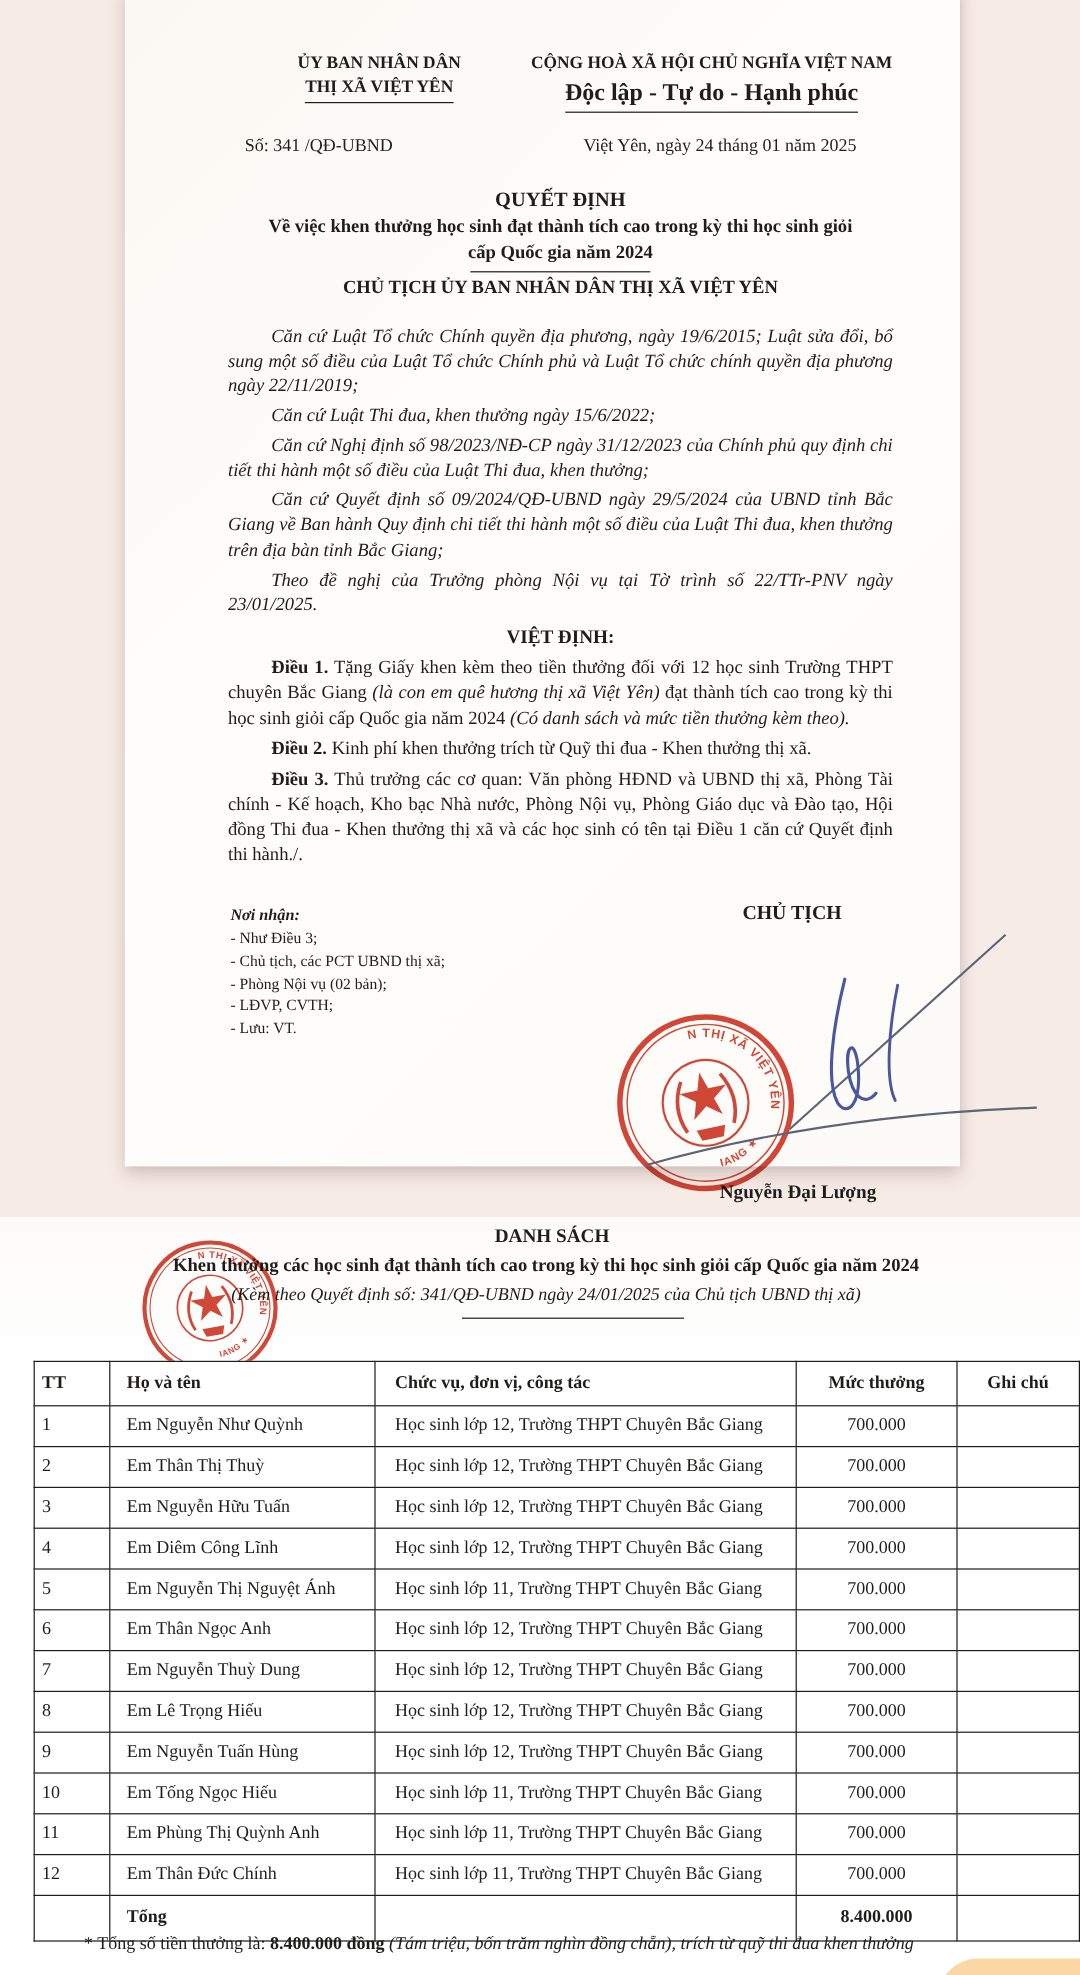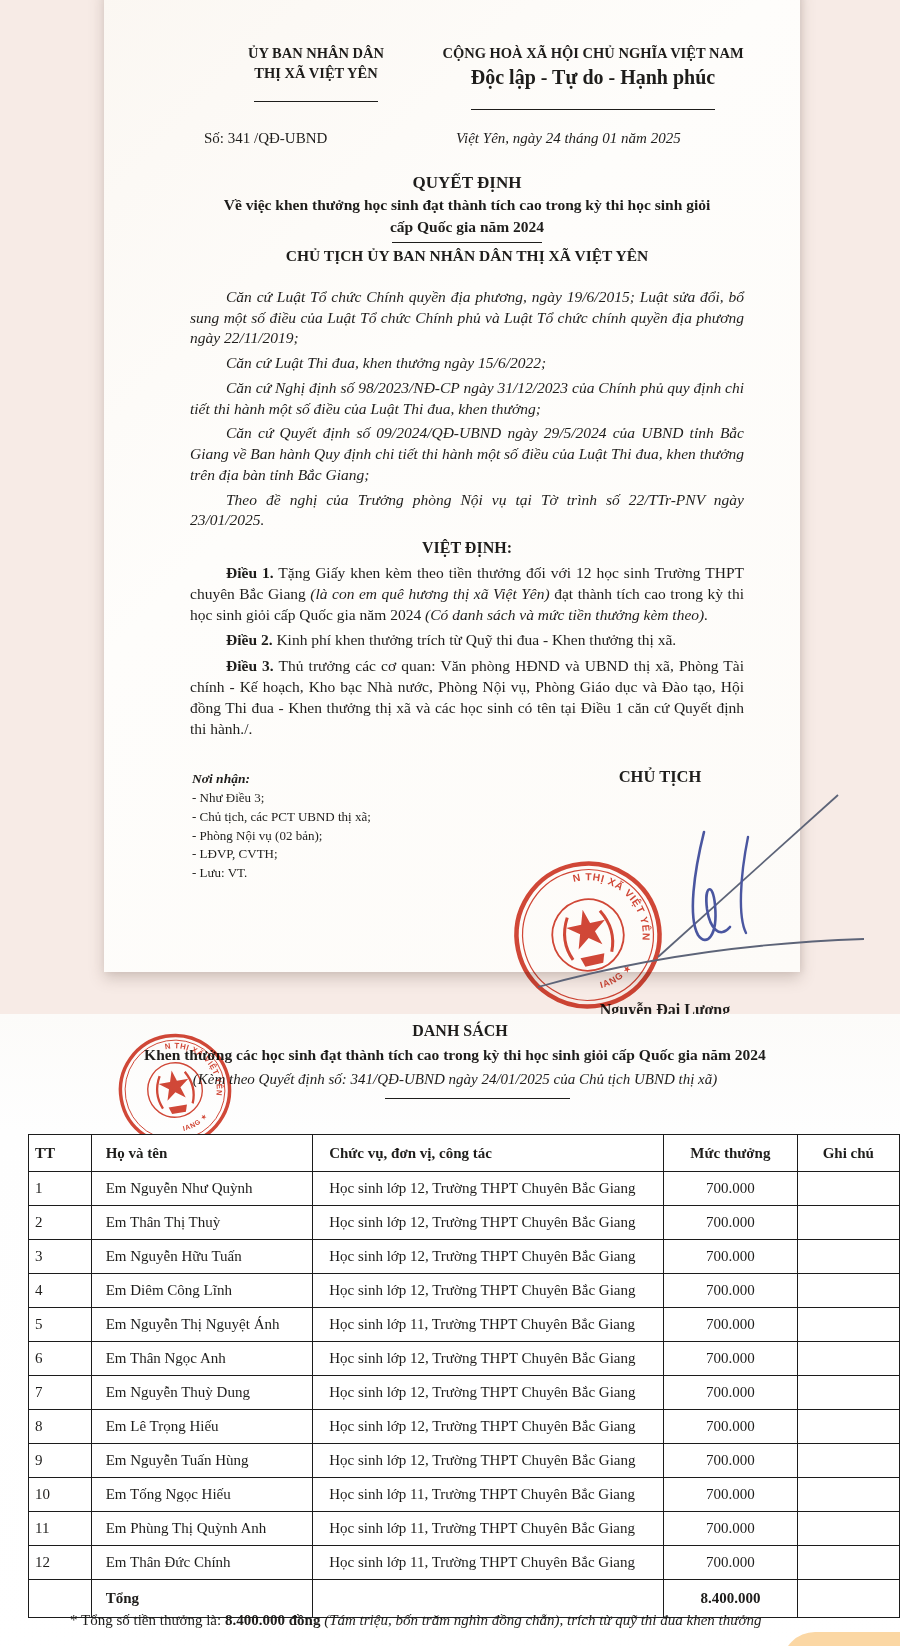--- a/index.html
+++ b/index.html
@@ -12,25 +12,25 @@
   
   .sheet1{
     position:absolute;left:104px;top:-14px;width:696px;height:986px;
     background:linear-gradient(135deg,#fbf7f2 0%,#fefdfb 40%,#fdfbf8 100%);
     box-shadow:0 6px 14px rgba(90,70,60,.25), 2px 0 6px rgba(90,70,60,.08);
     padding:58px 56px 0 86px;box-sizing:border-box;
   }
   .hdr{display:flex;}
   .hdr-left{width:252px;text-align:center;font-weight:bold;font-size:14.5px;line-height:1.35;}
   .hdr-right{flex:1;text-align:center;font-weight:bold;font-size:14.5px;line-height:1.35;}
-  .u-line{display:inline-block;border-bottom:1.4px solid #1e1d1b;padding-bottom:18px;}
+  .u-line{display:inline-block;border-bottom:1.4px solid #1e1d1b;padding-bottom:2px;}
   .hdr-right .motto{font-size:20px;}
   .numrow{display:flex;margin-top:20px;font-size:15px;}
   .numrow .docnum{width:252px;text-align:left;padding-left:14px;}
-  .numrow .pdate{flex:1;font-style:italic;}
+  .numrow .pdate{flex:1;text-align:center;}
   .titleblock{text-align:center;margin-top:24px;line-height:1.4;}
   .titleblock .t1{font-weight:bold;font-size:17px;}
   .titleblock .t2{font-weight:bold;font-size:15.5px;}
   .shortline{width:150px;border-bottom:1.4px solid #1e1d1b;margin:4px auto 0 auto;}
   .authority{text-align:center;font-weight:bold;font-size:15.5px;margin-top:4px;}
   .recitals{margin-top:22px;}
   .recitals p{margin:0 0 4px 0;font-style:italic;font-size:15.5px;line-height:1.34;text-align:justify;text-indent:36px;}
   .decides{text-align:center;font-weight:bold;font-size:16px;margin:8px 0 6px 0;}
   .articles p{margin:0 0 5px 0;font-size:15.5px;line-height:1.34;text-align:justify;text-indent:36px;}
   .articles .alabel{font-weight:bold;}

